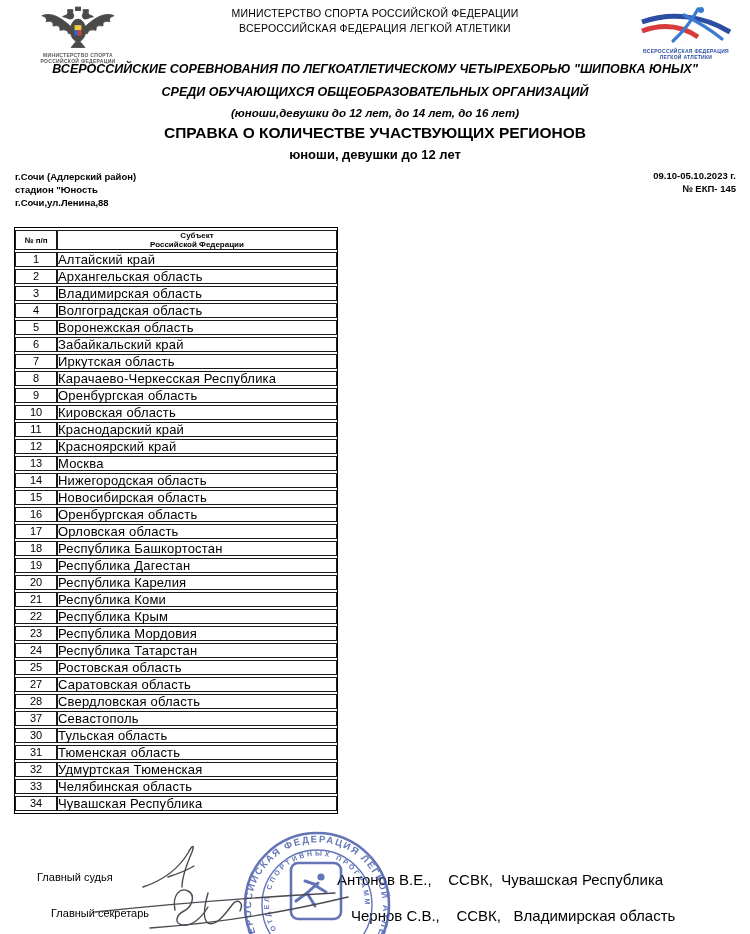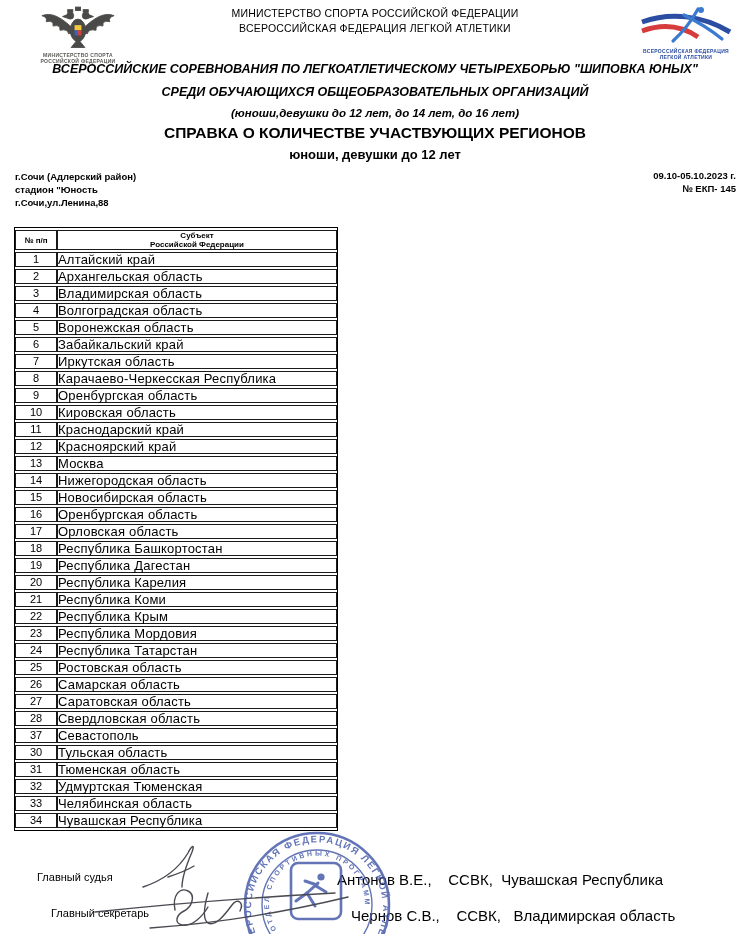--- a/index.html
+++ b/index.html
@@ -216,24 +216,20 @@
         <td class="c-num">23</td>
         <td class="c-region">Республика Мордовия</td>
       </tr>
         <tr>
         <td class="c-num">24</td>
         <td class="c-region">Республика Татарстан</td>
       </tr>
         <tr>
         <td class="c-num">25</td>
         <td class="c-region">Ростовская область</td>
-      </tr>
-        <tr>
-        <td class="c-num">26</td>
-        <td class="c-region">Самарская область</td>
       </tr>
         <tr>
         <td class="c-num">27</td>
         <td class="c-region">Саратовская область</td>
       </tr>
         <tr>
         <td class="c-num">28</td>
         <td class="c-region">Свердловская область</td>
       </tr>
         <tr>

